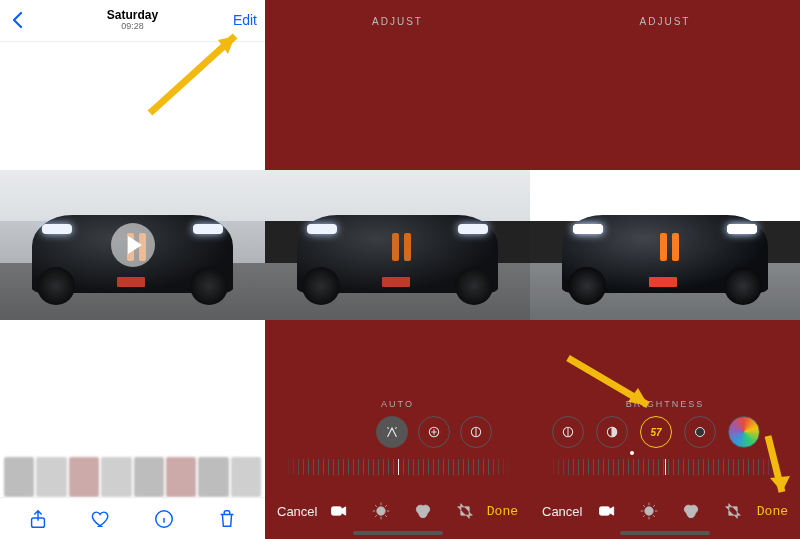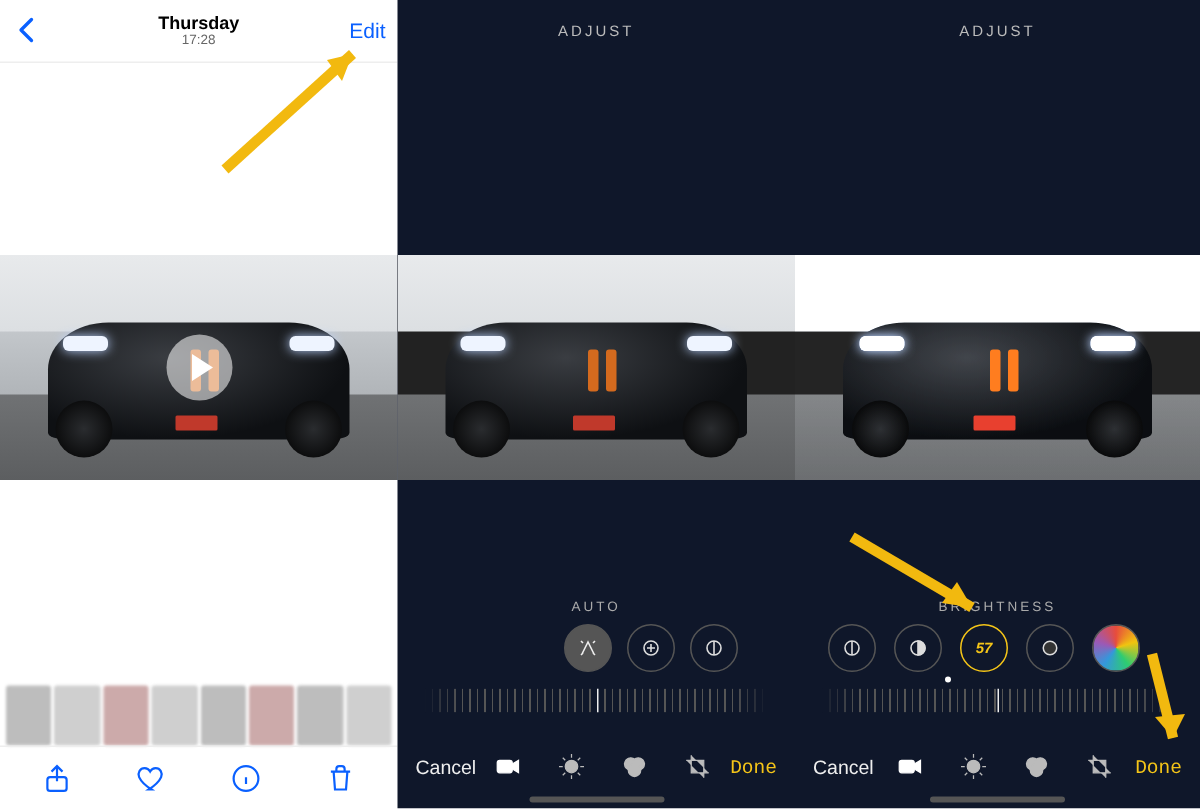--- a/index.html
+++ b/index.html
@@ -12,21 +12,21 @@
     overflow: hidden;
     position: relative;
   }
   .screen {
     width: 265px;
     height: 539px;
     position: relative;
     overflow: hidden;
   }
   .screen.light { background: #fff; }
-  .screen.dark { background: #0f172a; }
+  .screen.dark { background: #7f1d1d; }
 
   
   .s1-header {
     height: 42px;
     border-bottom: 1px solid #eee;
     position: relative;
     display: flex;
     align-items: center;
     justify-content: center;
   }
@@ -171,22 +171,22 @@
 <body>
 
 <div class="screen light">
   <div class="s1-header">
     <div class="s1-back">
       <svg viewBox="0 0 20 20">
           <path d="M13 3l-7 7 7 7" stroke="#0a60ff" stroke-width="2.2" fill="none" stroke-linecap="round" stroke-linejoin="round"></path>
         </svg>
     </div>
     <div class="s1-title">
-      <div class="day">Thursday</div>
-      <div class="time">17:28</div>
+      <div class="day">Saturday</div>
+      <div class="time">09:28</div>
     </div>
     <div class="s1-edit">Edit</div>
   </div>
 
   <div class="s1-video">
     <div class="car">
       <div class="sky"></div>
         <div class="ground"></div>
       <div class="body"></div>
       <div class="stripe"></div>

